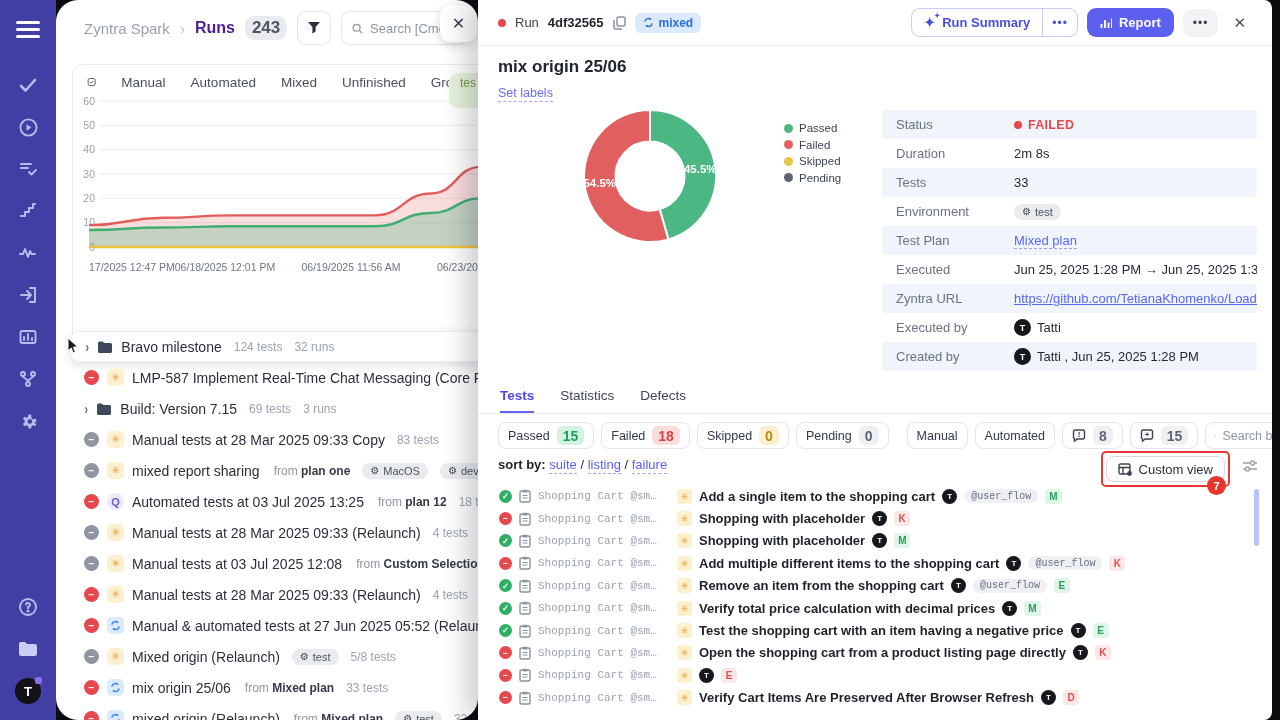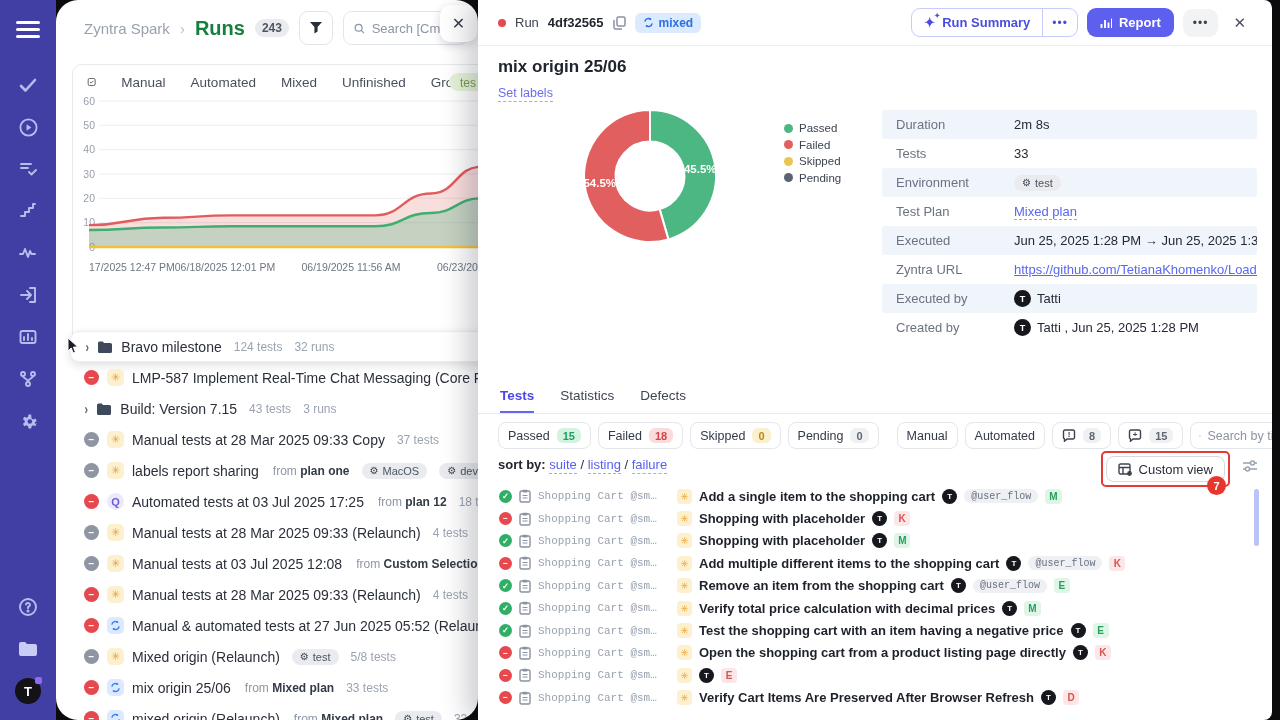--- a/index.html
+++ b/index.html
@@ -15,38 +15,38 @@
   #rail-bottom { position:absolute; left:0; bottom:8px; width:56px; }
   .rail-avatar { width:26px; height:26px; border-radius:50%; background:#121217; color:#fff; font-weight:bold;
     font-size:13px; display:flex; align-items:center; justify-content:center; margin:8px auto; position:relative; }
   .rail-avatar i { position:absolute; right:-1px; top:-1px; width:7px; height:7px; background:#8f6bf2; border-radius:2px; }
 
   
   #left-panel { position:absolute; left:56px; top:0; width:422px; height:720px; background:#fff; z-index:2; overflow:hidden;border-radius:22px; }
   #lp-header { position:absolute; left:0; top:0; width:100%; height:56px; display:flex; align-items:center; padding:0 10px 0 28px; gap:10px; }
   .crumb-project { color:#99a1ad; font-size:15px; white-space:nowrap; }
   .crumb-sep { color:#b9c0ca; font-size:15px; }
-  .crumb-section { color:#15803d; font-weight:700; font-size:20px; }
-  .count-badge { background:#e9ebef; color:#4b5563; border-radius:9px; font-size:12px; font-weight:700; padding:2px 7px; }
+  .crumb-section { color:#4c1d95; font-weight:700; font-size:16px; }
+  .count-badge { background:#e9ebef; color:#4b5563; border-radius:9px; font-size:17px; font-weight:700; padding:2px 7px; }
   .icon-btn { width:34px; height:34px; border:1px solid #e2e5ea; border-radius:9px; background:#fff;
     display:flex; align-items:center; justify-content:center; flex:0 0 auto; }
   .search-box { height:34px; border:1px solid #e2e5ea; border-radius:9px; background:#fff; display:flex;
     align-items:center; gap:7px; padding:0 10px; flex:1 1 auto; min-width:0; overflow:hidden; }
   .search-box input { border:none; outline:none; font-size:13px; color:#384050; width:100%; background:transparent;
     font-family:"Liberation Sans", sans-serif; }
   .search-box input::placeholder { color:#8c95a3; }
   #lp-close { position:absolute; right:1px; top:5px; width:37px; height:37px; background:#fff; border-radius:10px;
     box-shadow:0 3px 10px rgba(20,24,40,.18); display:flex; align-items:center; justify-content:center;
     font-size:16px; color:#3a4150; z-index:4; border:none; }
 
   #lp-card { position:absolute; left:16px; right:-12px; top:64px; height:290px; border:1px solid #e8eaee; border-radius:10px; background:#fff; }
   #left-tabs { display:flex; align-items:center; gap:25px; padding:9px 14px 5px; position:relative; }
   .ltab { font-size:13.5px; color:#49505c; white-space:nowrap; }
   .tes-pill { position:absolute; right:4px; top:8px; background:#e6f3d9; color:#7a9c4e; font-size:12px;
-    border-radius:9px; padding:3px 9px 1px 11px; }
+    border-radius:9px; padding:3px 9px 18px 11px; }
 
   
   #runs-list { position:absolute; left:0; top:331px; width:460px; }
   .run-row { height:31px; display:flex; align-items:center; gap:8px; padding-left:28px; white-space:nowrap; overflow:hidden; position:relative; }
   .run-row.hl { background:#fff; border:1px solid #eceef2; border-radius:9px; margin-left:14px; padding-left:14px;
     box-shadow:0 3px 10px rgba(25,31,50,.14); width:440px; }
   .chev { color:#5b6472; font-size:13px; font-weight:700; transform:scale(.8,1.15); }
   .folder-icn svg { display:block; }
   .run-title { font-size:14px; color:#2a2f3a; }
   .run-meta { font-size:12px; color:#9aa3b0; margin-left:4px; }
@@ -110,21 +110,21 @@
     display:inline-flex; align-items:center; justify-content:center; flex:0 0 auto; }
 
   #dr-tabs { position:absolute; left:0; top:388px; width:100%; height:26px; border-bottom:1px solid #e8eaee;
     display:flex; gap:26px; padding-left:22px; }
   .dtab { font-size:13.5px; color:#3f4552; padding-bottom:8px; }
   .dtab.active { color:#4f46e5; font-weight:600; border-bottom:2px solid #6366f1; }
 
   #filter-row { position:absolute; left:20px; top:422px; right:12px; display:flex; align-items:center; gap:7px; }
   .fpill { display:flex; align-items:center; gap:7px; border:1px solid #e3e6ea; border-radius:8px; background:#fff;
     height:27px; padding:0 9px; font-size:12.5px; color:#33394a; white-space:nowrap; }
-  .fcount { border-radius:6px; font-size:11px; font-weight:700; padding:1.5px 6px; }
+  .fcount { border-radius:6px; font-size:14px; font-weight:700; padding:1.5px 6px; }
   .fcount.green { background:#d3f3e0; color:#1d9e63; }
   .fcount.red { background:#fadcdc; color:#d64545; }
   .fcount.yellow { background:#faf0cd; color:#b98a0c; }
   .fcount.gray { background:#eef0f2; color:#5f6673; }
   .vdiv { width:1px; height:25px; background:#e5e7eb; margin:0 2px; }
   .fsearch { height:27px; border:1px solid #e3e6ea; border-radius:8px; display:flex; align-items:center; gap:6px;
     padding:0 8px; margin-left:auto; width:136px; overflow:hidden; flex:0 0 auto; }
   .fsearch input { border:none; outline:none; width:110px; font-size:12.5px; color:#384050; background:transparent;
     font-family:"Liberation Sans", sans-serif; }
   .fsearch input::placeholder { color:#8c95a3; }
@@ -330,41 +330,41 @@
         <span class="run-title">LMP-587 Implement Real-Time Chat Messaging (Core Functionality)</span>
       </div>
       <div class="run-row">
         <span class="chev">›</span>
         <span class="folder-icn">
           <svg width="16" height="14" viewBox="0 0 16 14">
             <path d="M1 3a1.6 1.6 0 011.6-1.6h3l1.5 1.6h6.3A1.6 1.6 0 0115 4.6v6.8A1.6 1.6 0 0113.4 13H2.6A1.6 1.6 0 011 11.4z" fill="#3e4a5c"></path>
           </svg>
         </span>
         <span class="run-title">Build: Version 7.15</span>
-        <span class="run-meta">43 tests</span>
+        <span class="run-meta">69 tests</span>
         <span class="run-meta">3 runs</span>
       </div>
       <div class="run-row">
         <span class="st aborted">−</span>
         <span class="ticon manual">✳</span>
         <span class="run-title">Manual tests at 28 Mar 2025 09:33 Copy</span>
-        <span class="run-meta">37 tests</span>
+        <span class="run-meta">83 tests</span>
       </div>
       <div class="run-row">
         <span class="st aborted">−</span>
         <span class="ticon manual">✳</span>
-        <span class="run-title">labels report sharing</span>
+        <span class="run-title">mixed report sharing</span>
         <span class="from-lbl">from <b>plan one</b></span>
         <span class="env-pill"><span class="gear">⚙</span>MacOS</span>
         <span class="env-pill"><span class="gear">⚙</span>dev</span>
       </div>
       <div class="run-row">
         <span class="st failed">−</span>
         <span class="ticon auto">Q</span>
-        <span class="run-title">Automated tests at 03 Jul 2025 17:25</span>
+        <span class="run-title">Automated tests at 03 Jul 2025 13:25</span>
         <span class="from-lbl">from <b>plan 12</b></span>
         <span class="run-meta">18 tests</span>
       </div>
       <div class="run-row">
         <span class="st aborted">−</span>
         <span class="ticon manual">✳</span>
         <span class="run-title">Manual tests at 28 Mar 2025 09:33 (Relaunch)</span>
         <span class="run-meta">4 tests</span>
       </div>
       <div class="run-row">
@@ -486,20 +486,27 @@
         <span>Skipped</span>
       </div>
       <div class="lg-item">
         <span class="lg-dot" style="background: rgb(90, 100, 114);"></span>
         <span>Pending</span>
       </div>
     </div>
 
   <div id="details">
       <div class="dt-row">
+        <span class="dt-label">Status</span>
+        <span class="dt-val">
+          <span style="width: 8px; height: 8px; border-radius: 50%; background: rgb(229, 72, 77);"></span>
+          <span class="dt-status">FAILED</span>
+        </span>
+      </div>
+      <div class="dt-row">
         <span class="dt-label">Duration</span>
         <span class="dt-val">2m 8s</span>
       </div>
       <div class="dt-row">
         <span class="dt-label">Tests</span>
         <span class="dt-val">33</span>
       </div>
       <div class="dt-row">
         <span class="dt-label">Environment</span>
         <span class="dt-val">

